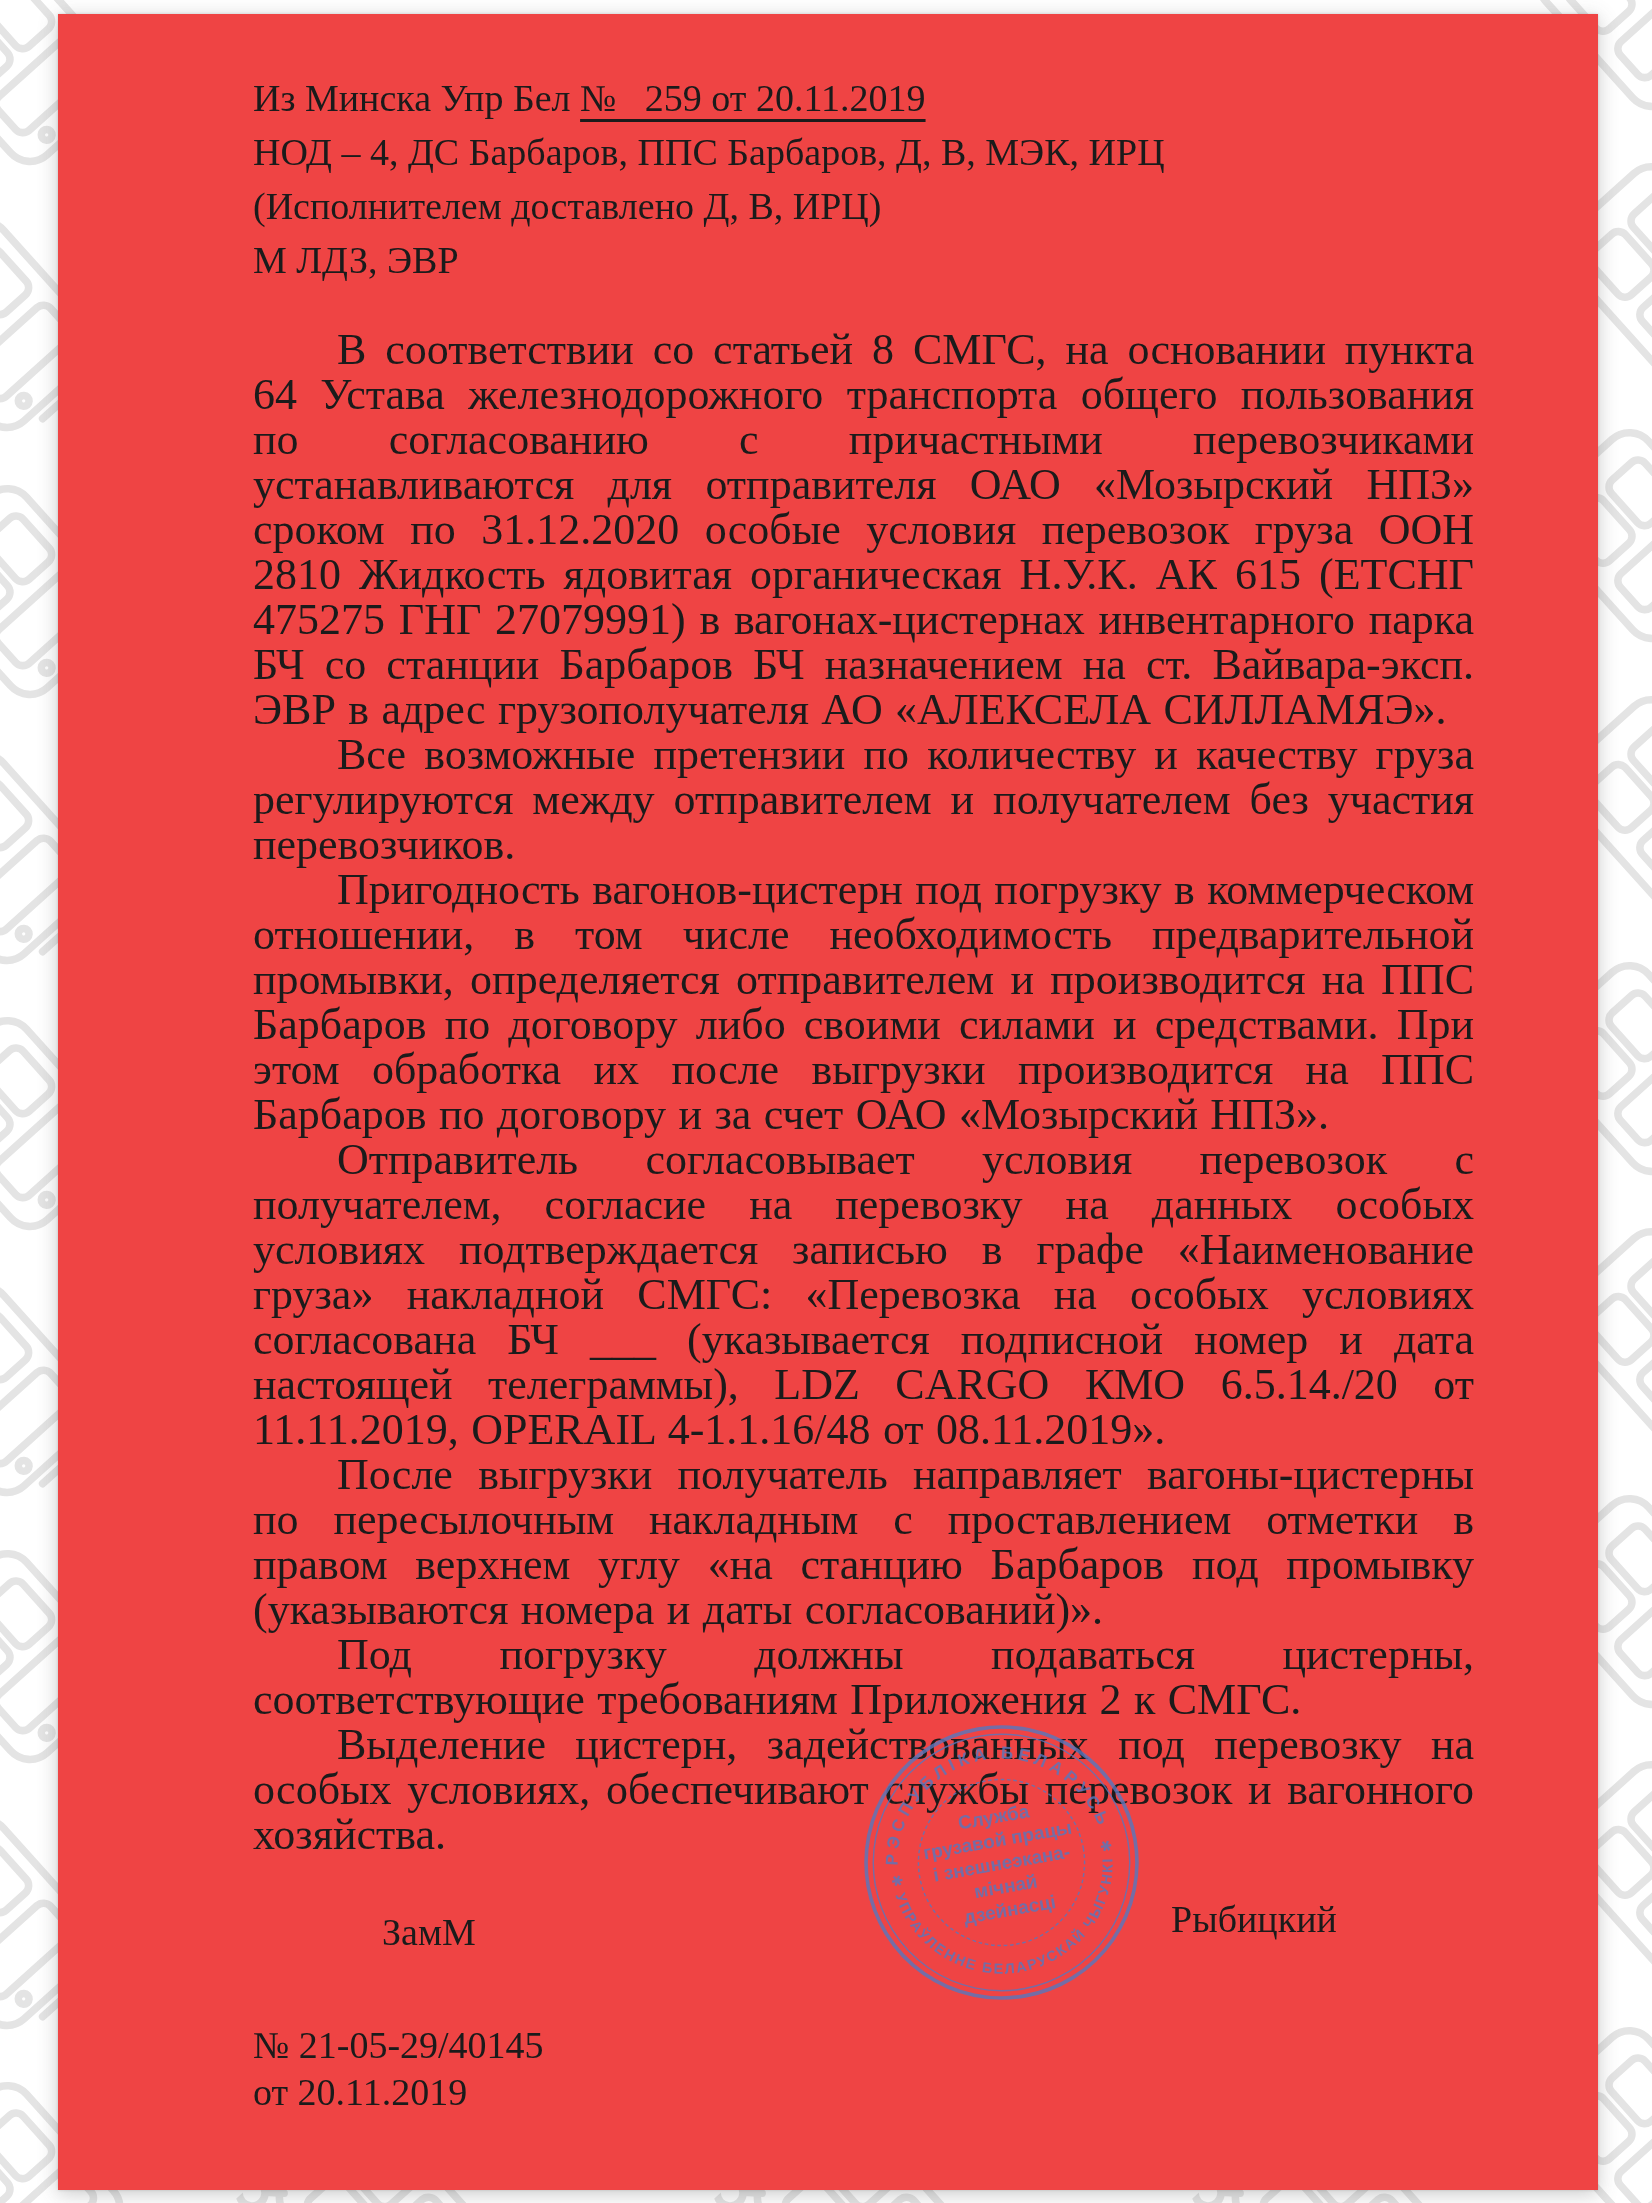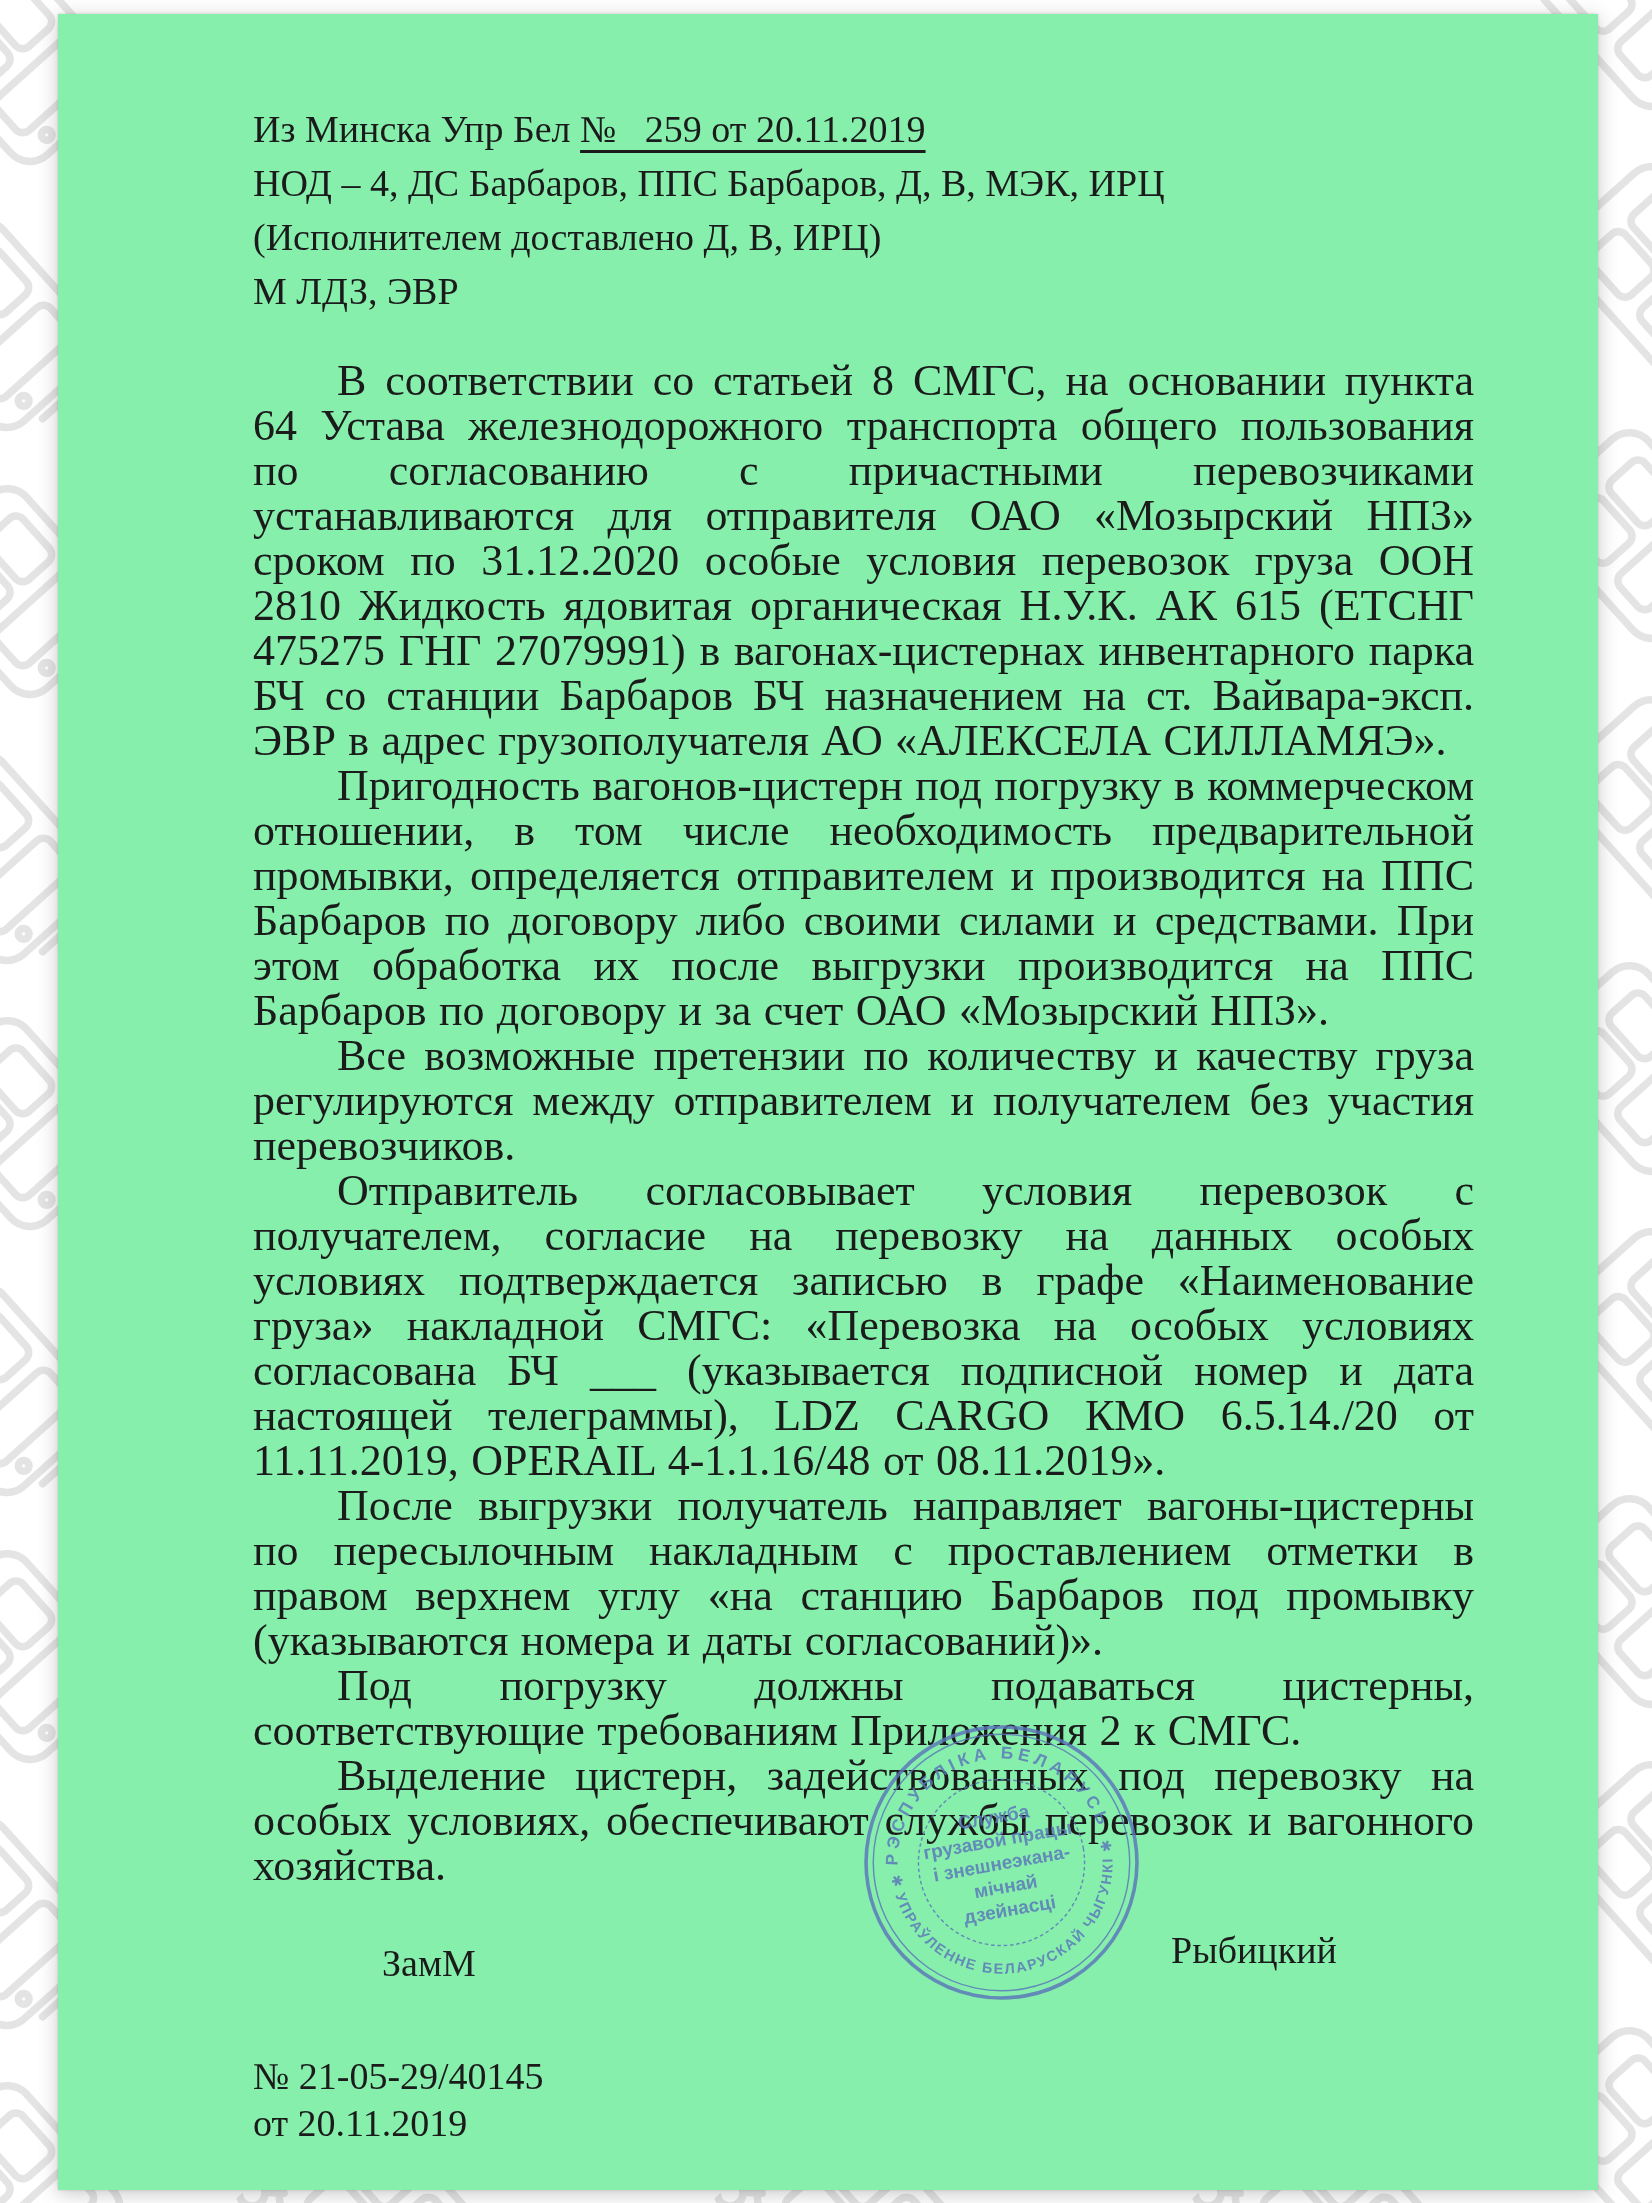--- a/index.html
+++ b/index.html
@@ -7,22 +7,22 @@
     width:1653px;height:2204px;position:relative;overflow:hidden;
     background:#ffffff;
     font-family:"Liberation Serif","DejaVu Serif",serif;
   }
   
   .bg{position:absolute;inset:0;z-index:0;}
   .wm{position:absolute;width:230px;height:248px;transform:rotate(-42deg);}
   
   .sheet{
     position:absolute;left:58px;top:13.8px;width:1540px;height:2176px;z-index:1;
-    background:#86efac;box-sizing:border-box;
-    padding:88px 124px 0 195px;overflow:hidden;
+    background:#ef4444;box-sizing:border-box;
+    padding:57px 124px 0 195px;overflow:hidden;
     box-shadow:0 3.7px 18.4px rgba(80,80,80,.30), 0 0 2.8px rgba(0,0,0,.15);
     color:#1b1b1b;
   }
   .doc-header p{margin:0;font-size:38px;line-height:54px;white-space:nowrap;}
   .u-num{text-decoration:underline;text-decoration-thickness:2.8px;text-underline-offset:8.3px;}
   .body-block{margin-top:40px;}
   .para{
     margin:0;font-size:44px;line-height:45px;
     text-align:justify;text-indent:84px;word-spacing:1.4px;
   }
@@ -137,22 +137,22 @@
 
   <div class="doc-header">
     <p><span>Из Минска Упр Бел </span><span class="u-num">№  259 от 20.11.2019</span></p>
     <p>НОД – 4, ДС Барбаров, ППС Барбаров, Д, В, МЭК, ИРЦ</p>
     <p>(Исполнителем доставлено Д, В, ИРЦ)</p>
     <p>М ЛДЗ, ЭВР</p>
   </div>
 
   <div class="body-block">
     <p class="para">В соответствии со статьей 8 СМГС, на основании пункта 64 Устава железнодорожного транспорта общего пользования по согласованию с причастными перевозчиками устанавливаются для отправителя ОАО «Мозырский НПЗ» сроком по 31.12.2020 особые условия перевозок груза ООН 2810 Жидкость ядовитая органическая Н.У.К. АК 615 (ЕТСНГ 475275 ГНГ 27079991) в вагонах-цистернах инвентарного парка БЧ со станции Барбаров БЧ назначением на ст. Вайвара-эксп. ЭВР в адрес грузополучателя АО «АЛЕКСЕЛА СИЛЛАМЯЭ».</p>
+    <p class="para">Все возможные претензии по количеству и качеству груза регулируются между отправителем и получателем без участия перевозчиков.</p>
     <p class="para">Пригодность вагонов-цистерн под погрузку в коммерческом отношении, в том числе необходимость предварительной промывки, определяется отправителем и производится на ППС Барбаров по договору либо своими силами и средствами. При этом обработка их после выгрузки производится на ППС Барбаров по договору и за счет ОАО «Мозырский НПЗ».</p>
-    <p class="para">Все возможные претензии по количеству и качеству груза регулируются между отправителем и получателем без участия перевозчиков.</p>
     <p class="para">Отправитель согласовывает условия перевозок с получателем, согласие на перевозку на данных особых условиях подтверждается записью в графе «Наименование груза» накладной СМГС: «Перевозка на особых условиях согласована БЧ ___ (указывается подписной номер и дата настоящей телеграммы), LDZ CARGO КМО 6.5.14./20 от 11.11.2019, OPERAIL 4-1.1.16/48 от 08.11.2019».</p>
     <p class="para">После выгрузки получатель направляет вагоны-цистерны по пересылочным накладным с проставлением отметки в правом верхнем углу «на станцию Барбаров под промывку (указываются номера и даты согласований)».</p>
     <p class="para">Под погрузку должны подаваться цистерны, соответствующие требованиям Приложения 2 к СМГС.</p>
     <p class="para">Выделение цистерн, задействованных под перевозку на особых условиях, обеспечивают службы перевозок и вагонного хозяйства.</p>
   </div>
 
   <div class="sig-row">
     <span class="sig-pos">ЗамМ</span>
     <span class="sig-name">Рыбицкий</span>
   </div>

